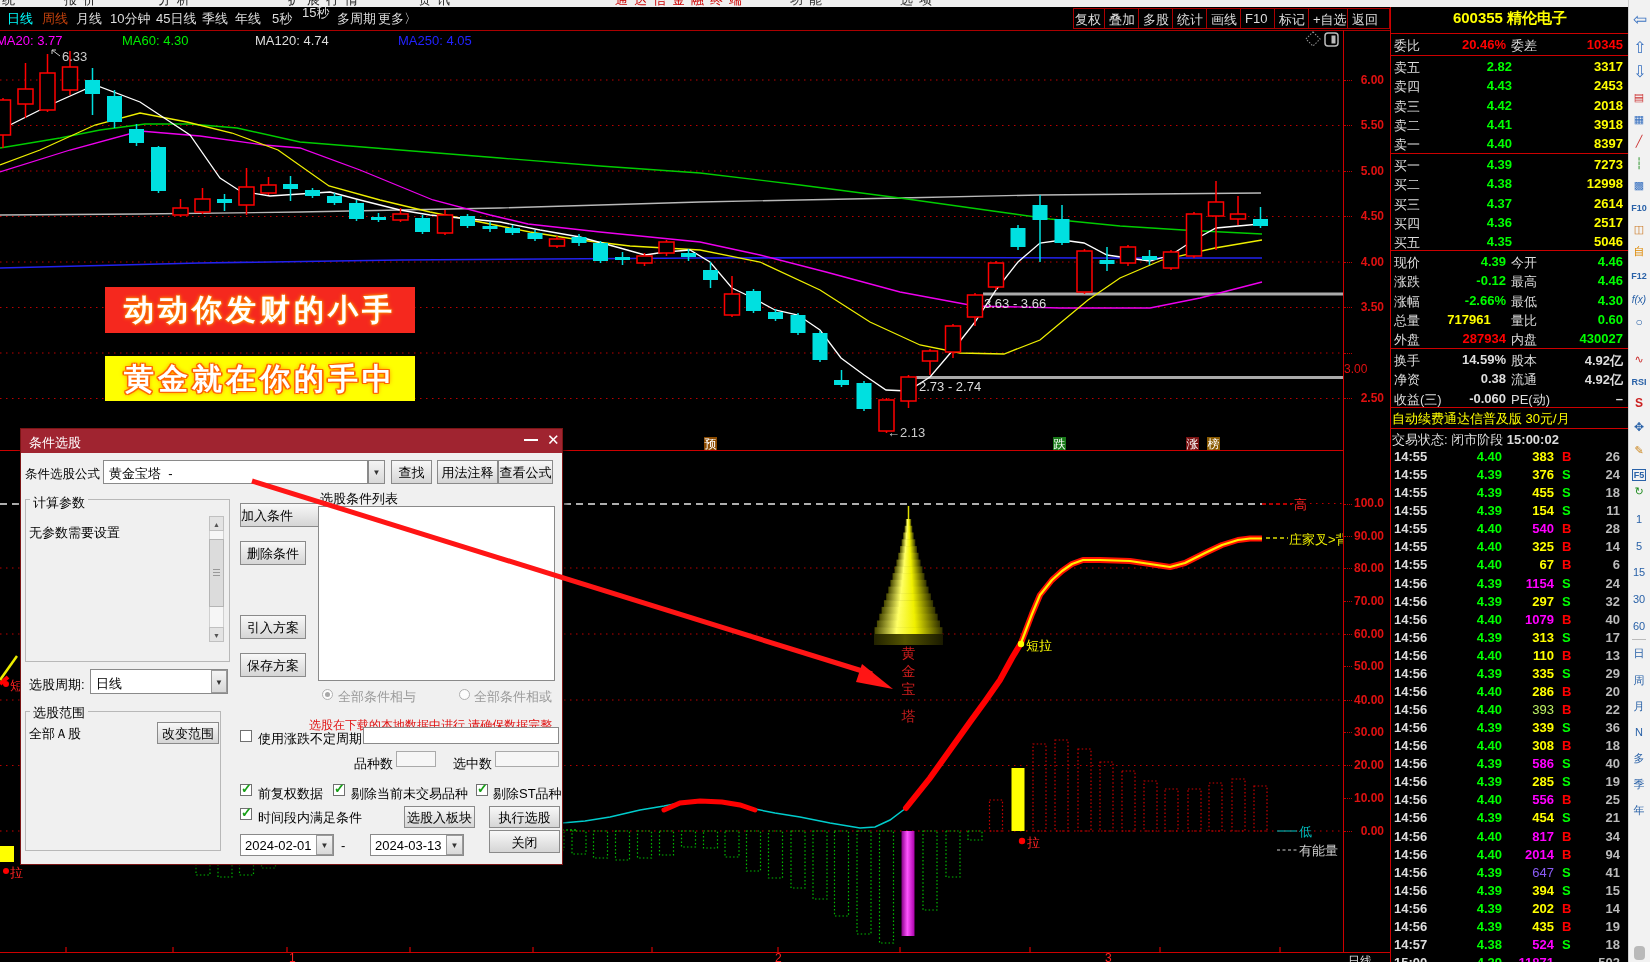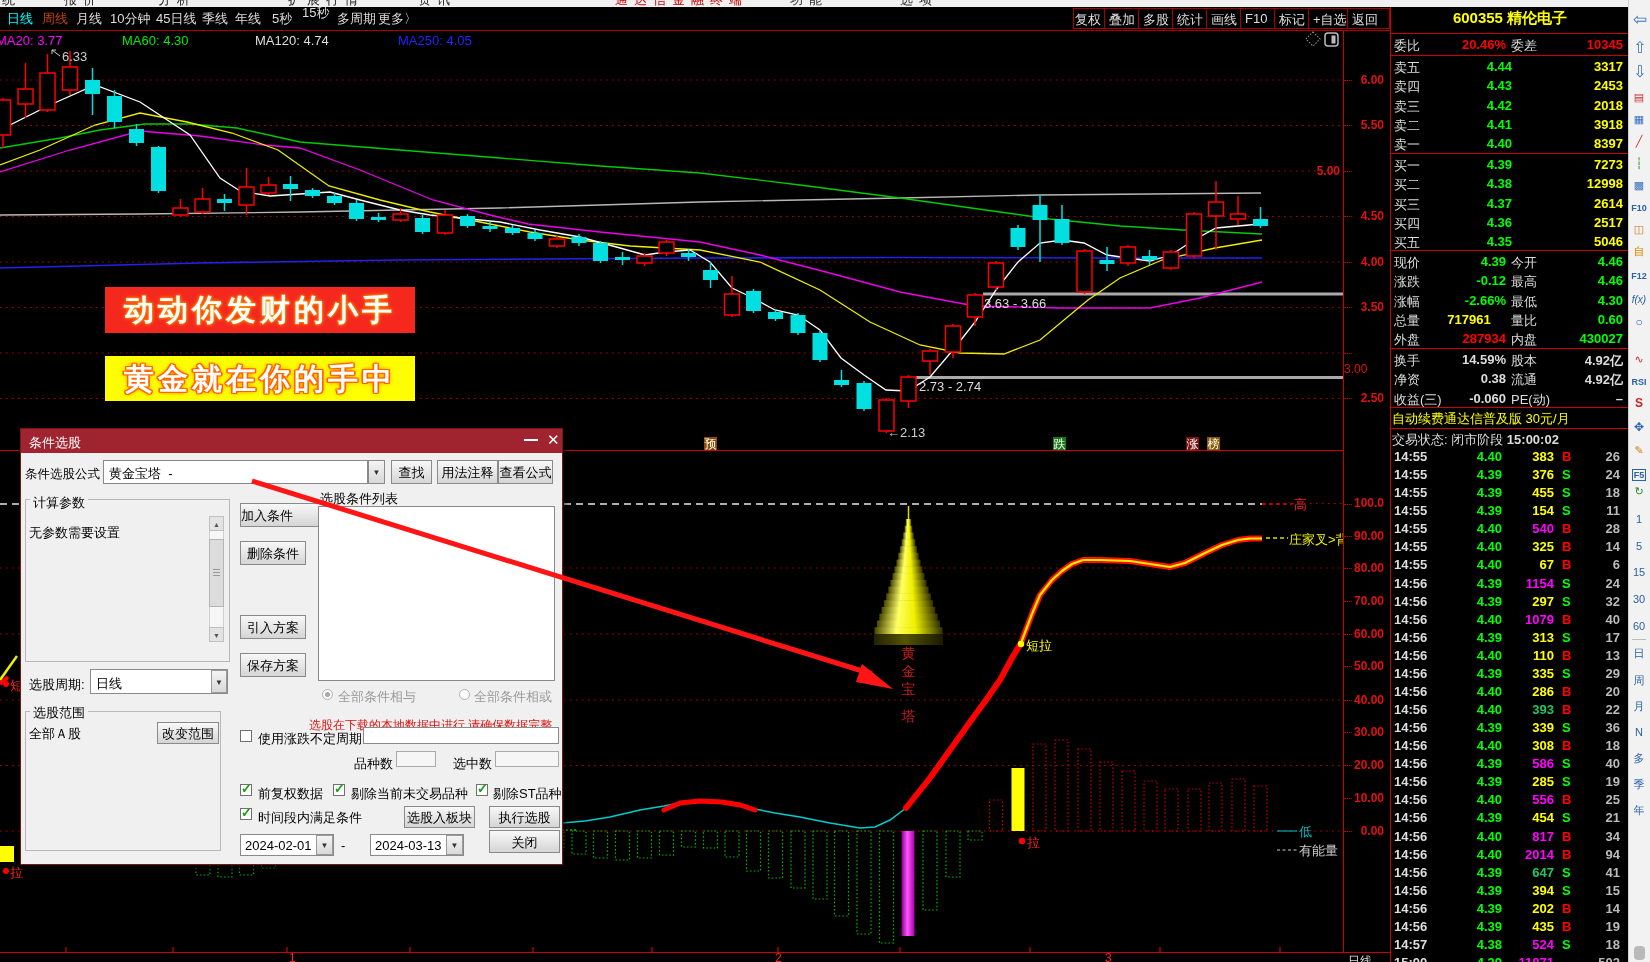--- a/index.html
+++ b/index.html
@@ -359,21 +359,21 @@
     <line x1="900" y1="947" x2="900" y2="952" stroke="#ff0000" stroke-width="1"></line>
     <line x1="1030" y1="947" x2="1030" y2="952" stroke="#ff0000" stroke-width="1"></line>
     <line x1="1160" y1="947" x2="1160" y2="952" stroke="#ff0000" stroke-width="1"></line>
     <line x1="1280" y1="947" x2="1280" y2="952" stroke="#ff0000" stroke-width="1"></line>
     <text x="289" y="962" fill="#ff2222" font-size="12">1</text>
     <text x="775" y="962" fill="#ff2222" font-size="12">2</text>
     <text x="1105" y="962" fill="#ff2222" font-size="12">3</text>
   </svg>
 <div class="a" style="left:1344px;top:73px;width:40px;text-align:right;color:#e01111;font-size:12px;font-weight:bold;letter-spacing:0">6.00</div>
 <div class="a" style="left:1344px;top:118px;width:40px;text-align:right;color:#e01111;font-size:12px;font-weight:bold;letter-spacing:0">5.50</div>
-<div class="a" style="left:1300px;top:164px;width:40px;text-align:right;color:#e01111;font-size:12px;font-weight:bold;letter-spacing:0">5.00</div>
+<div class="a" style="left:1344px;top:164px;width:40px;text-align:right;color:#e01111;font-size:12px;font-weight:bold;letter-spacing:0">5.00</div>
 <div class="a" style="left:1344px;top:209px;width:40px;text-align:right;color:#e01111;font-size:12px;font-weight:bold;letter-spacing:0">4.50</div>
 <div class="a" style="left:1344px;top:255px;width:40px;text-align:right;color:#e01111;font-size:12px;font-weight:bold;letter-spacing:0">4.00</div>
 <div class="a" style="left:1344px;top:300px;width:40px;text-align:right;color:#e01111;font-size:12px;font-weight:bold;letter-spacing:0">3.50</div>
 <div class="a" style="left:1344px;top:362px;width:40px;text-align:left;color:#e01111;font-size:12px;font-weight:normal;letter-spacing:0">3.00</div>
 <div class="a" style="left:1344px;top:391px;width:40px;text-align:right;color:#e01111;font-size:12px;font-weight:bold;letter-spacing:0">2.50</div>
 <div class="a" style="left:1344px;top:496px;width:40px;text-align:right;color:#e01111;font-size:12px;font-weight:bold;letter-spacing:0">100.0</div>
 <div class="a" style="left:1344px;top:529px;width:40px;text-align:right;color:#e01111;font-size:12px;font-weight:bold;letter-spacing:0">90.00</div>
 <div class="a" style="left:1344px;top:561px;width:40px;text-align:right;color:#e01111;font-size:12px;font-weight:bold;letter-spacing:0">80.00</div>
 <div class="a" style="left:1344px;top:594px;width:40px;text-align:right;color:#e01111;font-size:12px;font-weight:bold;letter-spacing:0">70.00</div>
 <div class="a" style="left:1344px;top:627px;width:40px;text-align:right;color:#e01111;font-size:12px;font-weight:bold;letter-spacing:0">60.00</div>
@@ -413,21 +413,21 @@
 <div class="a" style="left:1391px;top:33px;width:237px;border-top:1px solid #cc0000"></div>
 <div class="a" style="left:1392px;top:35px;width:236px;height:20px">
     <span class="a" style="left:2px;top:2px;color:#dddddd;font-size:13px">委比</span>
     <span class="a" style="left:40px;top:2px;width:74px;text-align:right;color:#ff0000;font-size:13px;font-weight:bold">20.46%</span>
     <span class="a" style="left:119px;top:2px;color:#dddddd;font-size:13px">委差</span>
     <span class="a" style="left:155px;top:2px;width:76px;text-align:right;color:#ff0000;font-size:13px;font-weight:bold">10345</span>
   </div>
 <div class="a" style="left:1391px;top:55px;width:237px;border-top:1px solid #cc0000"></div>
 <div class="a" style="left:1392px;top:57.0px;width:236px;height:19px">
     <span class="a" style="left:2px;top:2px;color:#dddddd;font-size:13px">卖五</span>
-    <span class="a" style="left:45px;top:2px;width:75px;text-align:right;color:#00ff00;font-size:13px;font-weight:bold">4.44</span>
+    <span class="a" style="left:45px;top:2px;width:75px;text-align:right;color:#00ff00;font-size:13px;font-weight:bold">2.82</span>
     <span class="a" style="left:140px;top:2px;width:91px;text-align:right;color:#ffff00;font-size:13px;font-weight:bold">3317</span>
   </div>
 <div class="a" style="left:1392px;top:76.3px;width:236px;height:19px">
     <span class="a" style="left:2px;top:2px;color:#dddddd;font-size:13px">卖四</span>
     <span class="a" style="left:45px;top:2px;width:75px;text-align:right;color:#00ff00;font-size:13px;font-weight:bold">4.43</span>
     <span class="a" style="left:140px;top:2px;width:91px;text-align:right;color:#ffff00;font-size:13px;font-weight:bold">2453</span>
   </div>
 <div class="a" style="left:1392px;top:95.6px;width:236px;height:19px">
     <span class="a" style="left:2px;top:2px;color:#dddddd;font-size:13px">卖三</span>
     <span class="a" style="left:45px;top:2px;width:75px;text-align:right;color:#00ff00;font-size:13px;font-weight:bold">4.42</span>
@@ -617,21 +617,21 @@
 <div class="a" style="left:1392px;top:682.9px;width:236px;height:17px">
     <span class="a" style="left:2px;top:1px;color:#dddddd;font-size:13px;font-weight:bold">14:56</span>
     <span class="a" style="left:48px;top:1px;width:62px;text-align:right;color:#00ff00;font-size:13px;font-weight:bold">4.40</span>
     <span class="a" style="left:112px;top:1px;width:50px;text-align:right;color:#ffff00;font-size:13px;font-weight:bold">286</span>
     <span class="a" style="left:170px;top:1px;color:#ff0000;font-size:13px;font-weight:bold">B</span>
     <span class="a" style="left:186px;top:1px;width:42px;text-align:right;color:#bbbbbb;font-size:13px;font-weight:bold">20</span>
   </div>
 <div class="a" style="left:1392px;top:701.0px;width:236px;height:17px">
     <span class="a" style="left:2px;top:1px;color:#dddddd;font-size:13px;font-weight:bold">14:56</span>
     <span class="a" style="left:48px;top:1px;width:62px;text-align:right;color:#00ff00;font-size:13px;font-weight:bold">4.40</span>
-    <span class="a" style="left:112px;top:1px;width:50px;text-align:right;color:#22c55e;font-size:13px;font-weight:bold">393</span>
+    <span class="a" style="left:112px;top:1px;width:50px;text-align:right;color:#bef264;font-size:13px;font-weight:normal">393</span>
     <span class="a" style="left:170px;top:1px;color:#ff0000;font-size:13px;font-weight:bold">B</span>
     <span class="a" style="left:186px;top:1px;width:42px;text-align:right;color:#bbbbbb;font-size:13px;font-weight:bold">22</span>
   </div>
 <div class="a" style="left:1392px;top:719.1px;width:236px;height:17px">
     <span class="a" style="left:2px;top:1px;color:#dddddd;font-size:13px;font-weight:bold">14:56</span>
     <span class="a" style="left:48px;top:1px;width:62px;text-align:right;color:#00ff00;font-size:13px;font-weight:bold">4.39</span>
     <span class="a" style="left:112px;top:1px;width:50px;text-align:right;color:#ffff00;font-size:13px;font-weight:bold">339</span>
     <span class="a" style="left:170px;top:1px;color:#00ff00;font-size:13px;font-weight:bold">S</span>
     <span class="a" style="left:186px;top:1px;width:42px;text-align:right;color:#bbbbbb;font-size:13px;font-weight:bold">36</span>
   </div>
@@ -680,21 +680,21 @@
 <div class="a" style="left:1392px;top:845.5px;width:236px;height:17px">
     <span class="a" style="left:2px;top:1px;color:#dddddd;font-size:13px;font-weight:bold">14:56</span>
     <span class="a" style="left:48px;top:1px;width:62px;text-align:right;color:#00ff00;font-size:13px;font-weight:bold">4.40</span>
     <span class="a" style="left:112px;top:1px;width:50px;text-align:right;color:#ff00ff;font-size:13px;font-weight:bold">2014</span>
     <span class="a" style="left:170px;top:1px;color:#ff0000;font-size:13px;font-weight:bold">B</span>
     <span class="a" style="left:186px;top:1px;width:42px;text-align:right;color:#bbbbbb;font-size:13px;font-weight:bold">94</span>
   </div>
 <div class="a" style="left:1392px;top:863.6px;width:236px;height:17px">
     <span class="a" style="left:2px;top:1px;color:#dddddd;font-size:13px;font-weight:bold">14:56</span>
     <span class="a" style="left:48px;top:1px;width:62px;text-align:right;color:#00ff00;font-size:13px;font-weight:bold">4.39</span>
-    <span class="a" style="left:112px;top:1px;width:50px;text-align:right;color:#22c55e;font-size:13px;font-weight:bold">647</span>
+    <span class="a" style="left:112px;top:1px;width:50px;text-align:right;color:#8b5cf6;font-size:13px;font-weight:normal">647</span>
     <span class="a" style="left:170px;top:1px;color:#00ff00;font-size:13px;font-weight:bold">S</span>
     <span class="a" style="left:186px;top:1px;width:42px;text-align:right;color:#bbbbbb;font-size:13px;font-weight:bold">41</span>
   </div>
 <div class="a" style="left:1392px;top:881.7px;width:236px;height:17px">
     <span class="a" style="left:2px;top:1px;color:#dddddd;font-size:13px;font-weight:bold">14:56</span>
     <span class="a" style="left:48px;top:1px;width:62px;text-align:right;color:#00ff00;font-size:13px;font-weight:bold">4.39</span>
     <span class="a" style="left:112px;top:1px;width:50px;text-align:right;color:#ffff00;font-size:13px;font-weight:bold">394</span>
     <span class="a" style="left:170px;top:1px;color:#00ff00;font-size:13px;font-weight:bold">S</span>
     <span class="a" style="left:186px;top:1px;width:42px;text-align:right;color:#bbbbbb;font-size:13px;font-weight:bold">15</span>
   </div>

